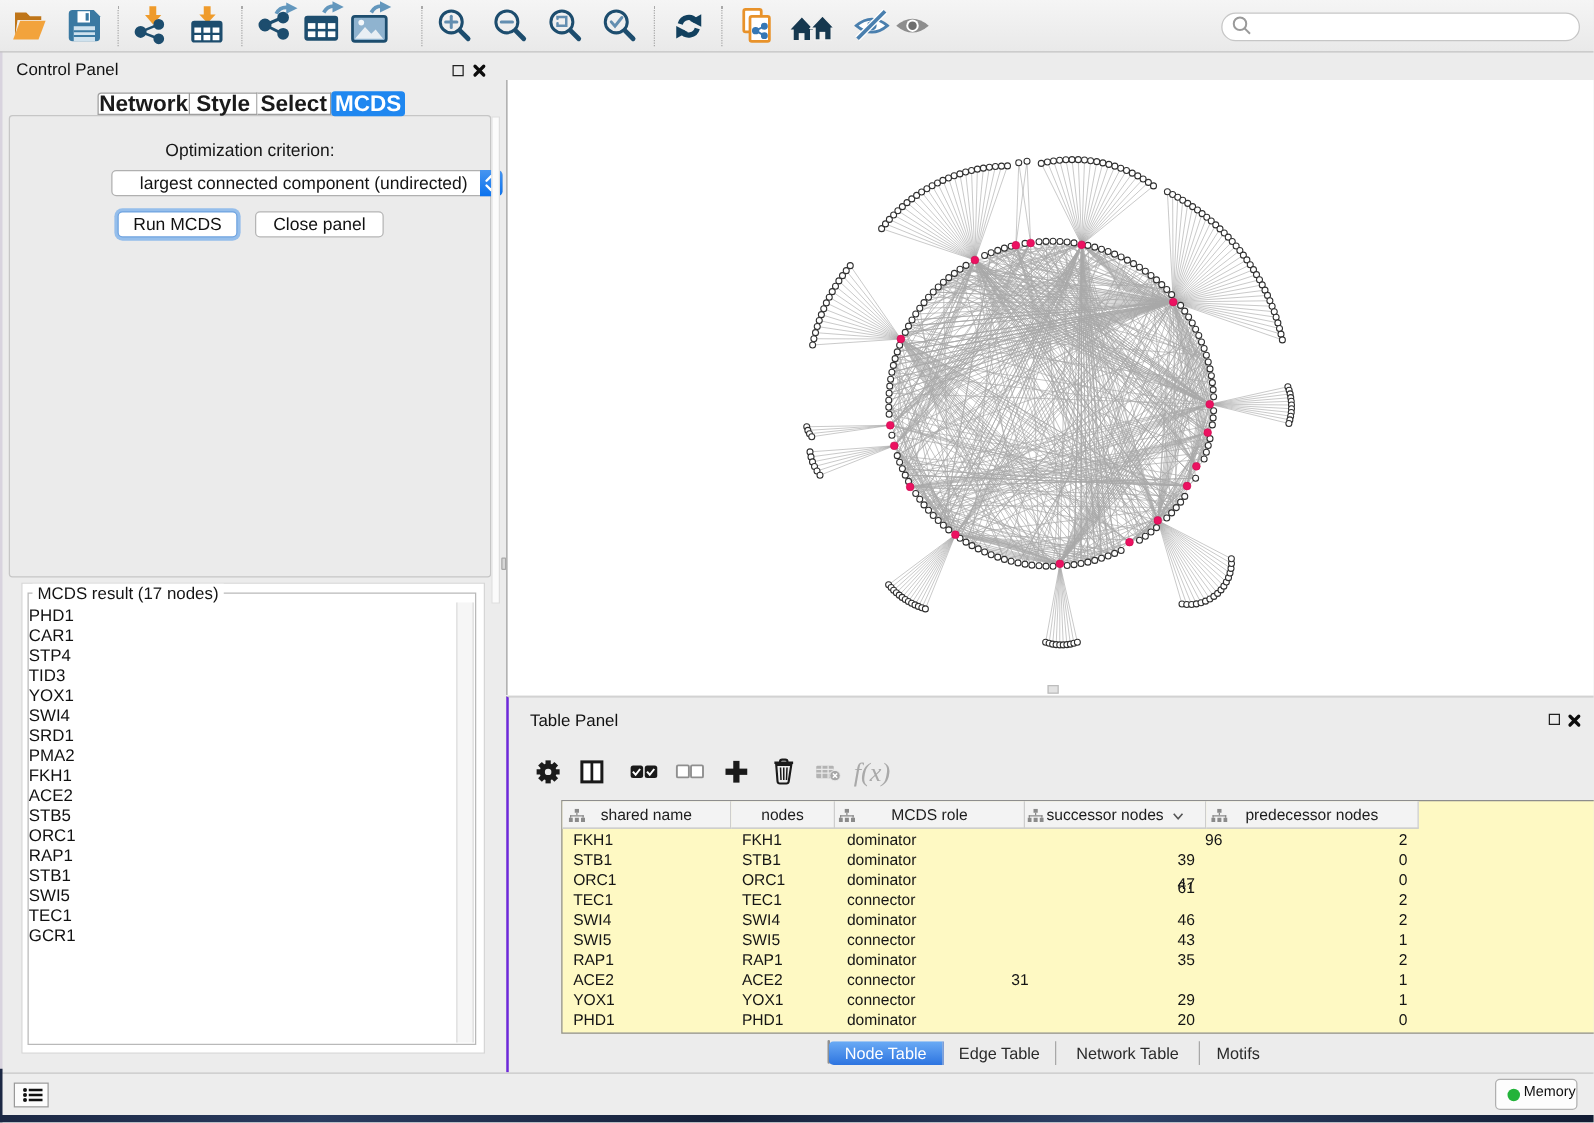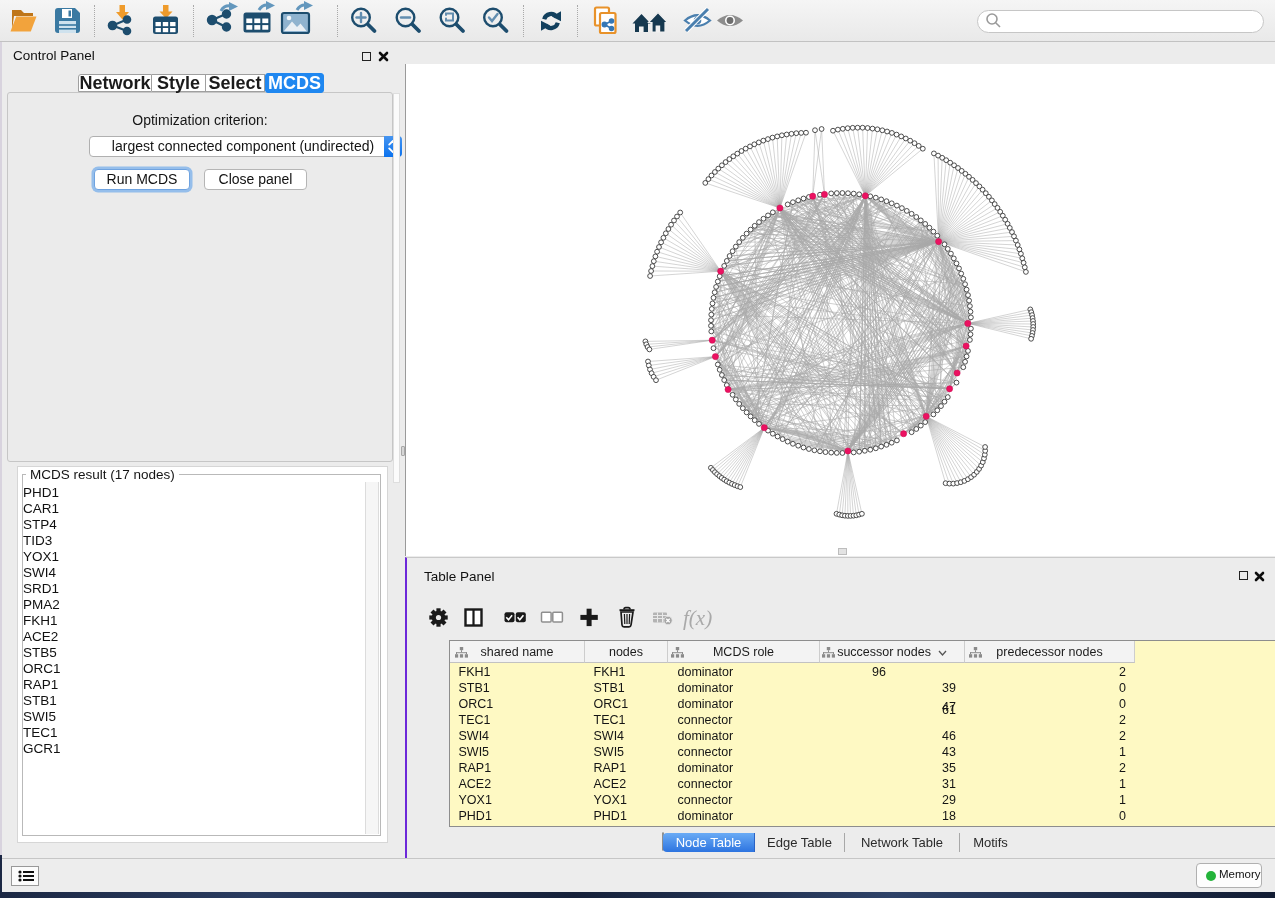--- a/index.html
+++ b/index.html
@@ -1377,21 +1377,21 @@
             <rect x="11" y="5.2" width="1" height="2"></rect>
             <rect x="0" y="7.2" width="3.2" height="3.4"></rect>
             <rect x="4.9" y="7.2" width="3.2" height="3.4"></rect>
             <rect x="9.8" y="7.2" width="3.2" height="3.4"></rect>
           </g>
         </svg>
     </div>
     <div class="trow" style="left:8.5px;top:23px;width:130px">FKH1</div>
 <div class="trow" style="left:143.5px;top:23px;width:80px">FKH1</div>
 <div class="trow" style="left:227.5px;top:23px;width:140px">dominator</div>
-<div class="trow" style="left:361px;top:23px;width:136px;text-align:center">96</div>
+<div class="trow" style="left:392px;top:23px;width:136px;text-align:right">96</div>
 <div class="trow" style="left:515px;top:23px;width:161px;text-align:right">2</div>
 <div class="trow" style="left:8.5px;top:39px;width:130px">STB1</div>
 <div class="trow" style="left:143.5px;top:39px;width:80px">STB1</div>
 <div class="trow" style="left:227.5px;top:39px;width:140px">dominator</div>
 <div class="trow" style="left:370px;top:39px;width:136px;text-align:right">39</div>
 <div class="trow" style="left:515px;top:39px;width:161px;text-align:right">0</div>
 <div class="trow" style="left:8.5px;top:55px;width:130px">ORC1</div>
 <div class="trow" style="left:143.5px;top:55px;width:80px">ORC1</div>
 <div class="trow" style="left:227.5px;top:55px;width:140px">dominator</div>
 <div class="trow" style="left:370px;top:61px;width:136px;text-align:right">61</div>
@@ -1412,31 +1412,31 @@
 <div class="trow" style="left:370px;top:103px;width:136px;text-align:right">43</div>
 <div class="trow" style="left:515px;top:103px;width:161px;text-align:right">1</div>
 <div class="trow" style="left:8.5px;top:119px;width:130px">RAP1</div>
 <div class="trow" style="left:143.5px;top:119px;width:80px">RAP1</div>
 <div class="trow" style="left:227.5px;top:119px;width:140px">dominator</div>
 <div class="trow" style="left:370px;top:119px;width:136px;text-align:right">35</div>
 <div class="trow" style="left:515px;top:119px;width:161px;text-align:right">2</div>
 <div class="trow" style="left:8.5px;top:135px;width:130px">ACE2</div>
 <div class="trow" style="left:143.5px;top:135px;width:80px">ACE2</div>
 <div class="trow" style="left:227.5px;top:135px;width:140px">connector</div>
-<div class="trow" style="left:370px;top:135px;width:136px;text-align:right">31</div>
+<div class="trow" style="left:359px;top:135px;width:136px;">31</div>
 <div class="trow" style="left:515px;top:135px;width:161px;text-align:right">1</div>
 <div class="trow" style="left:8.5px;top:151px;width:130px">YOX1</div>
 <div class="trow" style="left:143.5px;top:151px;width:80px">YOX1</div>
 <div class="trow" style="left:227.5px;top:151px;width:140px">connector</div>
 <div class="trow" style="left:370px;top:151px;width:136px;text-align:right">29</div>
 <div class="trow" style="left:515px;top:151px;width:161px;text-align:right">1</div>
 <div class="trow" style="left:8.5px;top:167px;width:130px">PHD1</div>
 <div class="trow" style="left:143.5px;top:167px;width:80px">PHD1</div>
 <div class="trow" style="left:227.5px;top:167px;width:140px">dominator</div>
-<div class="trow" style="left:370px;top:167px;width:136px;text-align:right">18</div>
+<div class="trow" style="left:370px;top:167px;width:136px;text-align:right">20</div>
 <div class="trow" style="left:515px;top:167px;width:161px;text-align:right">0</div>
     <div id="tscroll">
         <div id="tthumb"></div>
       </div>
   </div>
   <div id="seg">
     <div class="segi" id="seg-node" style="left:0;width:92px">Node Table</div>
     <div class="segi" style="left:92px;width:90px">Edge Table</div>
     <div class="segi" style="left:182px;width:115px">Network Table</div>
     <div class="segi" style="left:297px;width:61px;border-right:none">Motifs</div>

